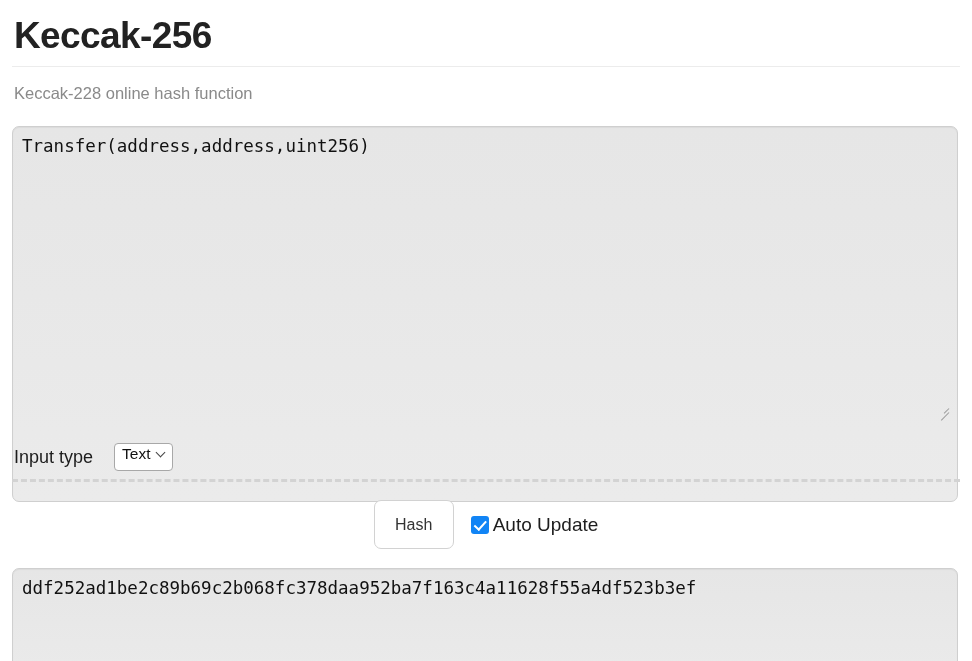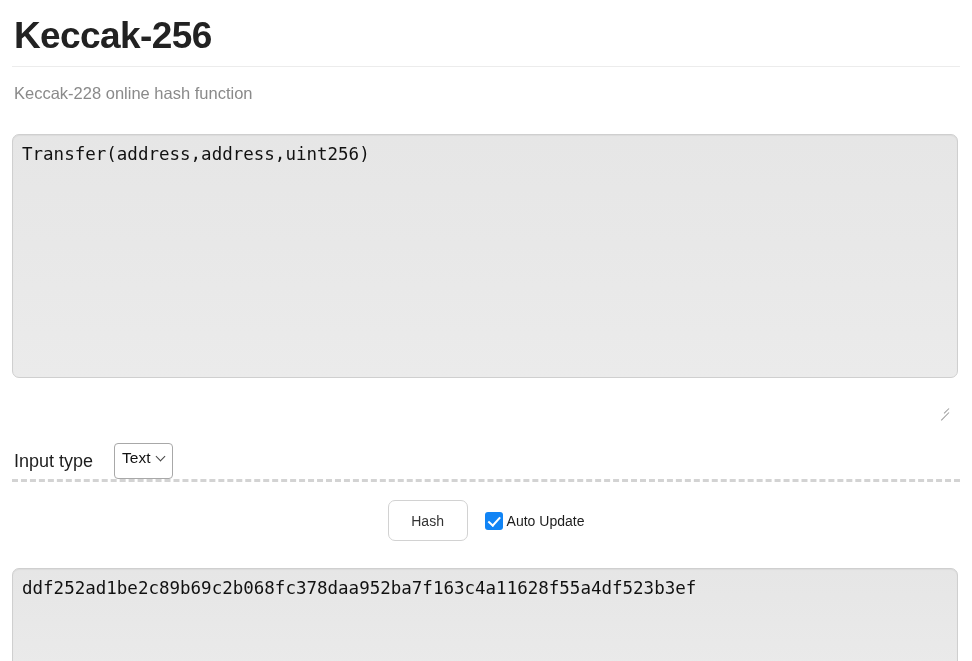--- a/index.html
+++ b/index.html
@@ -64,22 +64,22 @@
     line-height: 22px;
     padding: 8px 9px;
     resize: none;
     outline: none;
     overflow: hidden;
     white-space: pre;
   }
   .input-ta {
     position: absolute;
     left: 12px;
-    top: 134px;
-    height: 244px;
+    top: 126px;
+    height: 376px;
   }
   .resize-grip {
     position: absolute;
     left: 934px;
     top: 400px;
     width: 16px;
     height: 16px;
     pointer-events: none;
   }
   .resize-grip i {
@@ -113,21 +113,21 @@
   .inputtype-label {
     font-size: 18px;
     line-height: 22px;
     color: #1d1d1d;
   }
   .select {
     box-sizing: border-box;
     display: inline-flex;
     align-items: center;
     gap: 6px;
-    height: 36px;
+    height: 28px;
     padding: 0 6px 6px 7px;
     border: 1px solid #a8a8a8;
     border-radius: 4px;
     background: #ffffff;
     font-size: 15.5px;
     line-height: 20px;
     color: #111111;
     cursor: default;
   }
   .chev {
@@ -164,29 +164,29 @@
     left: 0;
     top: 500px;
     width: 972px;
     display: flex;
     align-items: center;
     justify-content: center;
     gap: 17px;
   }
   .hash-btn {
     box-sizing: border-box;
-    height: 41px;
+    height: 49px;
     min-width: 80px;
     padding: 7px 16px;
     border: 1px solid #d2d2d2;
     border-radius: 7px;
     background: #ffffff;
     color: #333333;
     font-family: "Liberation Sans", sans-serif;
-    font-size: 14px;
+    font-size: 16px;
     line-height: 20px;
     cursor: pointer;
   }
   .auto-wrap {
     display: flex;
     align-items: center;
     gap: 4px;
   }
   .cbox {
     position: relative;
@@ -202,21 +202,21 @@
     position: absolute;
     left: 6px;
     top: 2.5px;
     width: 4.5px;
     height: 9.5px;
     border-right: 2.2px solid #ffffff;
     border-bottom: 2.2px solid #ffffff;
     transform: rotate(42deg);
   }
   .auto-label {
-    font-size: 14px;
+    font-size: 19px;
     line-height: 22px;
     color: #1d1d1d;
     cursor: default;
   }
 </style>
 </head>
 <body>
 
 <div class="page">
 

